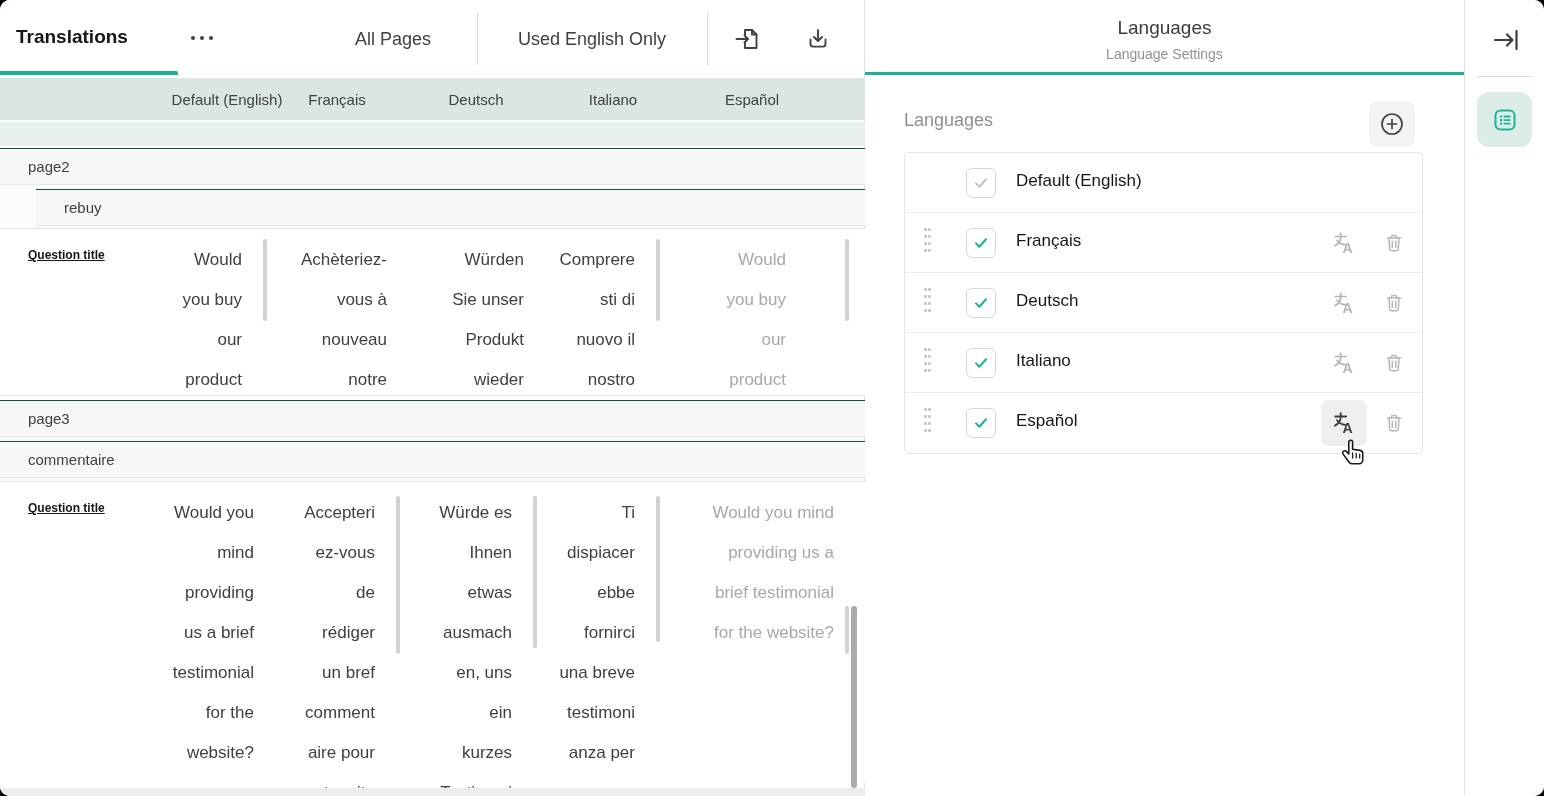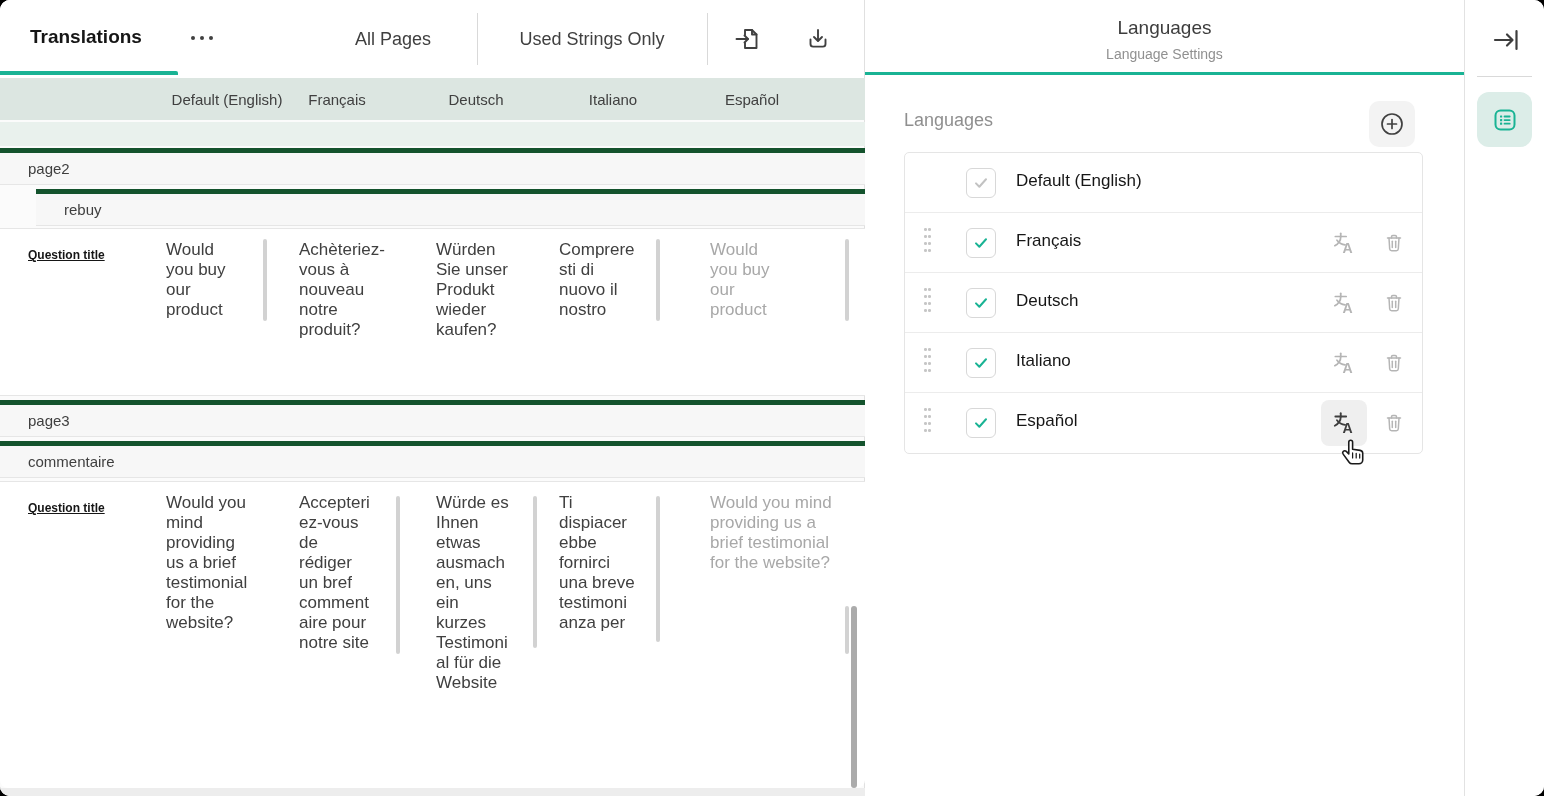--- a/index.html
+++ b/index.html
@@ -3,49 +3,49 @@
 <meta charset="utf-8">
 <style>
   html,body{margin:0;padding:0;background:#000;}
   *{box-sizing:border-box;font-family:"Liberation Sans",sans-serif;}
   .stage{position:relative;width:1544px;height:796px;background:#000;overflow:hidden;}
   .app{position:absolute;inset:0;background:#fff;border-radius:10px;overflow:hidden;display:flex;}
 
   
   .left{position:relative;width:865px;height:100%;background:#fbfbfb;border-right:1px solid #e0e0e0;flex:none;}
   .toolbar{position:absolute;left:0;top:0;width:100%;height:78px;background:#fff;}
-  .tab-label{position:absolute;left:30px;top:26px;font-size:19px;font-weight:bold;color:#161616;}
+  .tab-label{position:absolute;left:16px;top:26px;font-size:19px;font-weight:bold;color:#161616;}
   .tab-underline{position:absolute;left:0;top:71px;width:178px;height:4px;background:#19b394;border-radius:0 2px 0 0;}
   .dots{position:absolute;left:191px;top:36px;display:flex;gap:5px;cursor:pointer;}
   .dots i{width:4px;height:4px;border-radius:50%;background:#404040;}
   .tb-btn{position:absolute;top:0;height:78px;display:flex;align-items:center;justify-content:center;font-size:18px;color:#404040;cursor:pointer;}
   .btn-pages{left:320px;width:146px;}
   .btn-used{left:478px;width:228px;}
   .tb-sep{position:absolute;top:13px;height:52px;width:1px;background:#d9d9d9;}
   .sep1{left:477px;} .sep2{left:707px;}
   .tb-icon{position:absolute;top:22px;width:34px;height:34px;display:flex;align-items:center;justify-content:center;color:#404040;cursor:pointer;}
   .icon-import{left:730px;} .icon-export{left:801px;}
 
   .grid-header{position:absolute;left:0;top:78px;width:865px;height:42px;background:#dce6e1;}
   .col-h{position:absolute;top:0;height:42px;display:flex;align-items:center;transform:translateX(-50%);font-size:15px;color:#404040;white-space:nowrap;}
   .strip{position:absolute;left:0;top:122px;width:865px;height:24px;background:#e9f1ed;}
 
-  .grow{position:absolute;left:0;width:865px;background:#f7f7f7;border-top:5px solid #14532d;border-bottom:1px solid #e6e6e6;display:flex;align-items:center;}
+  .grow{position:absolute;left:0;width:865px;background:#f7f7f7;border-top:1px solid #14532d;border-bottom:1px solid #e6e6e6;display:flex;align-items:center;}
   .grow span{margin-left:28px;font-size:15px;font-weight:500;color:#3f3f3f;}
   .g1{top:148px;height:37px;} .g2{top:189px;height:37px;margin-left:36px;}
   .g3{top:400px;height:37px;} .g4{top:441px;height:37px;}
 
   .qrow{position:absolute;left:0;width:865px;background:#fff;border-top:1px solid #e6e6e6;overflow:hidden;}
   .q1{top:228px;height:168px;border-bottom:1px solid #e6e6e6;}
   .q2{top:481px;height:307px;border-radius:0 0 8px 8px;}
   .bottom-strip{position:absolute;left:0;top:788px;width:865px;height:8px;background:#ededed;}
   .qlabel{position:absolute;left:28px;top:11px;width:120px;font-size:12px;line-height:30px;font-weight:bold;color:#161616;text-decoration:underline;}
   .cell{position:absolute;top:0;height:100%;width:101px;cursor:text;}
   .c-en{left:166px;} .c-fr{left:299px;} .c-de{left:436px;} .c-it{left:559px;} .c-es{left:710px;width:139px;}
-  .cell .txt{position:absolute;left:0;top:11px;width:88px;font-size:17px;line-height:20px;color:#404040;overflow-wrap:anywhere;word-break:break-word;}
+  .cell .txt{position:absolute;left:0;top:11px;width:88px;font-size:17px;line-height:40px;color:#404040;overflow-wrap:anywhere;word-break:break-word;text-align:right;}
   .cell.narrow .txt{width:76px;}
   .c-es .txt{width:124px;}
   .cell.ph .txt{color:#a8a8a8;}
   .cell-sb{position:absolute;right:0;width:4px;background:#d2d2d2;border-radius:2px;}
   .main-sb{position:absolute;left:851px;top:606px;width:6px;height:182px;background:#ababab;border-radius:3px;cursor:pointer;}
 
   
   .panel{position:relative;flex:1;background:#fff;}
   .panel-title{position:absolute;left:0;top:17px;width:100%;text-align:center;font-size:19px;color:#3d3d3d;}
   .panel-sub{position:absolute;left:0;top:46px;width:100%;text-align:center;font-size:14px;color:#909090;}
@@ -84,21 +84,21 @@
     <div class="toolbar">
       <span class="tab-label">Translations</span>
       <span class="tab-underline"></span>
       <span class="dots">
             <i></i>
             <i></i>
             <i></i>
           </span>
       <span class="tb-btn btn-pages">All Pages</span>
       <span class="tb-sep sep1"></span>
-      <span class="tb-btn btn-used">Used Strings Only</span>
+      <span class="tb-btn btn-used">Used English Only</span>
       <span class="tb-sep sep2"></span>
       <span class="tb-icon icon-import">
         <svg width="28" height="28" viewBox="0 0 28 28" fill="none" stroke="currentColor" stroke-width="1.9" stroke-linecap="round" stroke-linejoin="round">
           <path d="M12 10 V5 h7 l4.5 4.5 V23 H12 v-5"></path>
           <path d="M19 5 v4.5 h4.5"></path>
           <path d="M3.5 14 H15"></path>
           <path d="M11.5 10.5 L15 14 L11.5 17.5"></path>
         </svg>
       </span>
       <span class="tb-icon icon-export">

